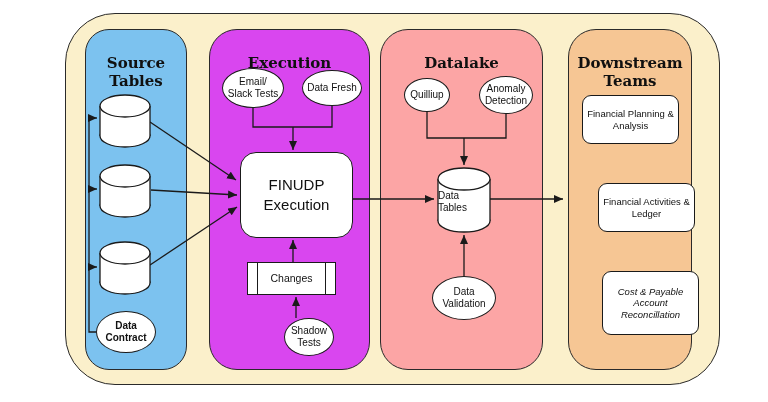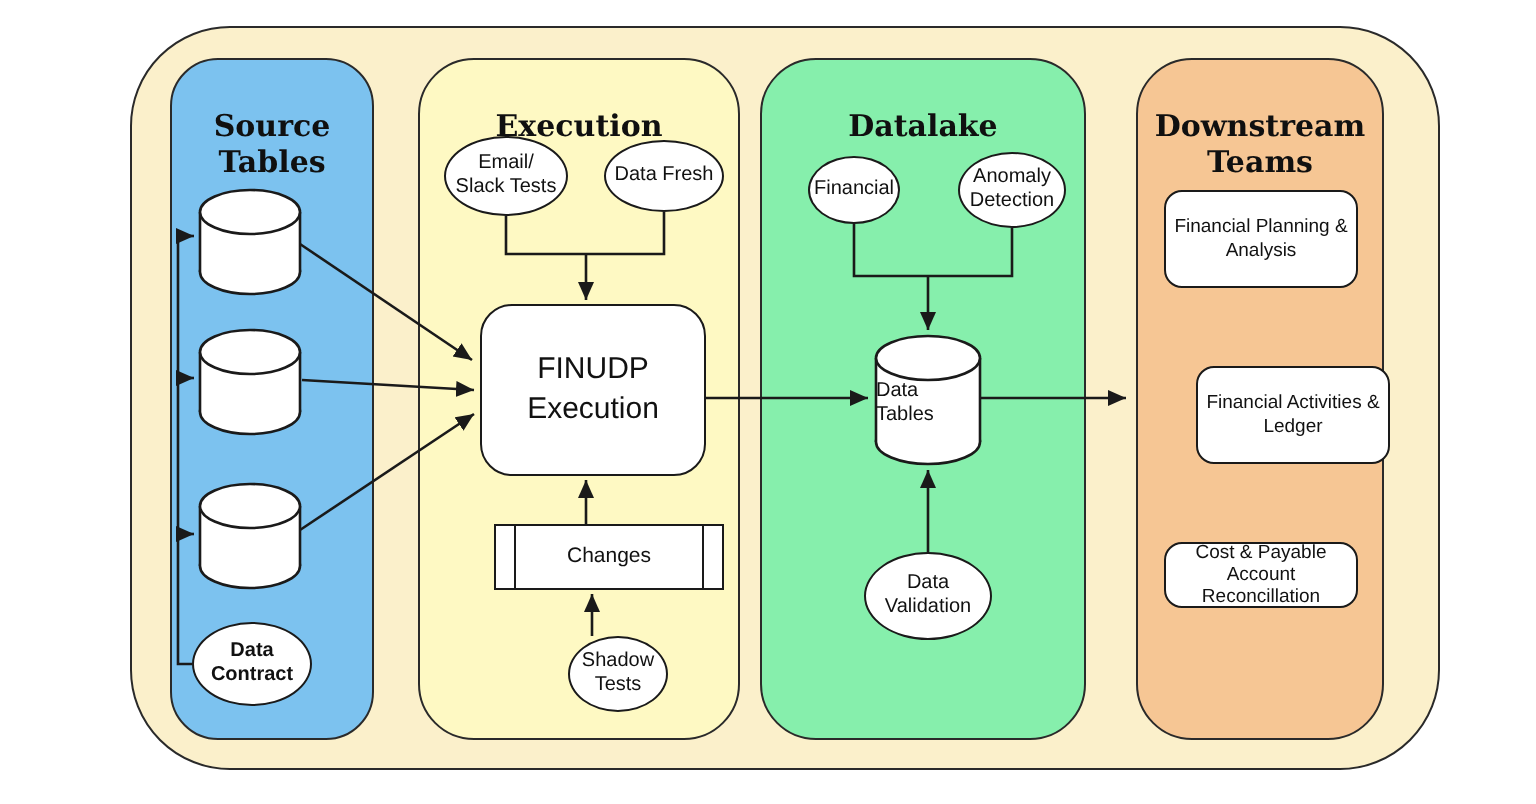--- a/index.html
+++ b/index.html
@@ -10,22 +10,22 @@
   .outer{
     position:absolute;left:65px;top:13px;width:655px;height:372px;
     background:#FBF0CB;border:1.5px solid #2a2a2a;border-radius:50px;
     box-sizing:border-box;z-index:0;
   }
   .col{
     position:absolute;top:29px;height:341px;
     border:1.3px solid #2a2a2a;box-sizing:border-box;z-index:1;
   }
   .col-source{left:85px;width:102px;background:#7CC2EF;border-radius:24px;}
-  .col-execution{left:209px;width:161px;background:#fef9c3;border-radius:28px;}
-  .col-datalake{left:380px;width:163px;background:#86efac;border-radius:28px;}
+  .col-execution{left:209px;width:161px;background:#d946ef;border-radius:28px;}
+  .col-datalake{left:380px;width:163px;background:#fca5a5;border-radius:28px;}
   .col-downstream{left:568px;width:124px;background:#F6C694;border-radius:28px;}
   .col-title{
     font-family:"DejaVu Serif","Liberation Serif",serif;font-weight:bold;
     font-size:15px;line-height:1.2;text-align:center;color:#101010;
     margin:24px auto 0;
   }
   .t-source{max-width:72px;}
   .t-downstream{max-width:110px;}
   .layer{position:absolute;left:0;top:0;z-index:2;pointer-events:none;}
   .ln{stroke:#1a1a1a;stroke-width:1.3;fill:none;}
@@ -134,25 +134,25 @@
       <line class="ln" x1="490" y1="179" x2="490" y2="221"></line>
       <ellipse class="cyl" cx="464" cy="179" rx="26" ry="11"></ellipse>
     </g>
   </svg>
 
   <div class="node ellipse" style="left:96px;top:311px;width:60px;height:42px;font-weight:bold;">Data Contract</div>
 
   <div class="node ellipse" style="left:222px;top:68px;width:62px;height:40px;">Email/ Slack Tests</div>
   <div class="node ellipse" style="left:302px;top:70px;width:60px;height:36px;">Data Fresh</div>
   <div class="node pipeline" style="left:240px;top:152px;width:113px;height:86px;">FINUDP Execution</div>
-  <div class="node changes" style="left:247px;top:262px;width:115px;height:33px;">Changes</div>
+  <div class="node changes" style="left:247px;top:262px;width:89px;height:33px;">Changes</div>
   <div class="node ellipse" style="left:271px;top:318px;width:50px;height:38px;margin-left:13px;">Shadow Tests</div>
 
-  <div class="node ellipse" style="left:404px;top:78px;width:46px;height:34px;">Financial</div>
+  <div class="node ellipse" style="left:404px;top:78px;width:46px;height:34px;">Quilliup</div>
   <div class="node ellipse" style="left:479px;top:76px;width:54px;height:38px;">Anomaly Detection</div>
   <div class="cyl-label" style="left:438px;top:187px;width:52px;height:30px;">Data Tables</div>
   <div class="node ellipse" style="left:432px;top:276px;width:64px;height:44px;">Data Validation</div>
 
   <div class="node teambox" style="left:582px;top:95px;width:97px;height:49px;">Financial Planning &amp; Analysis</div>
   <div class="node teambox" style="left:582px;top:183px;width:97px;height:49px;margin-left:16px;">Financial Activities &amp; Ledger</div>
-  <div class="node teambox" style="left:582px;top:271px;width:97px;height:33px;">Cost &amp; Payable Account Reconcillation</div>
+  <div class="node teambox" style="left:602px;top:271px;width:97px;height:64px;font-style:italic;">Cost &amp; Payable Account Reconcillation</div>
 
 </div>
 
 </body></html>

